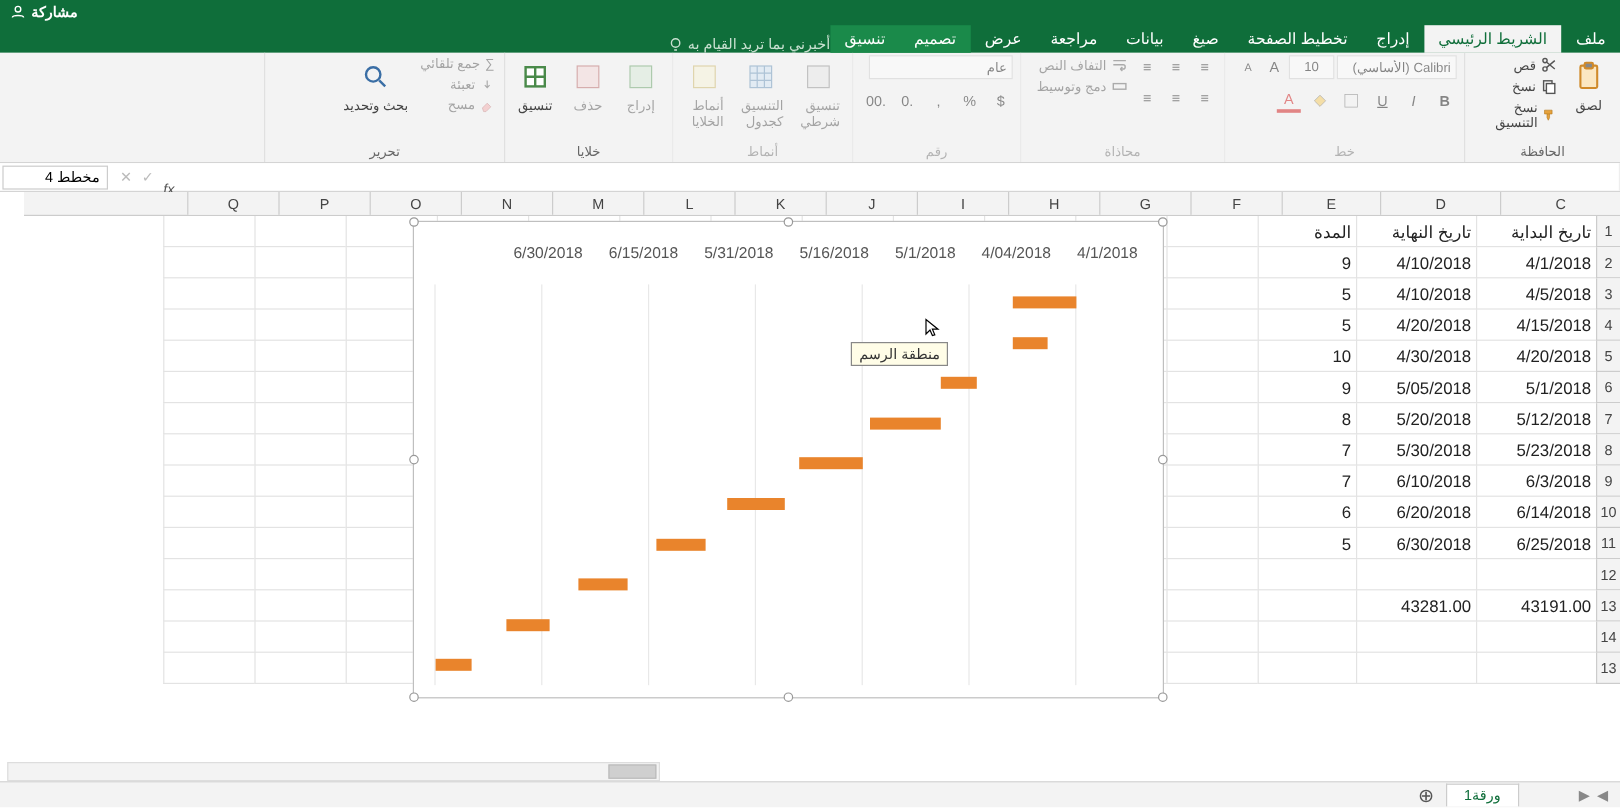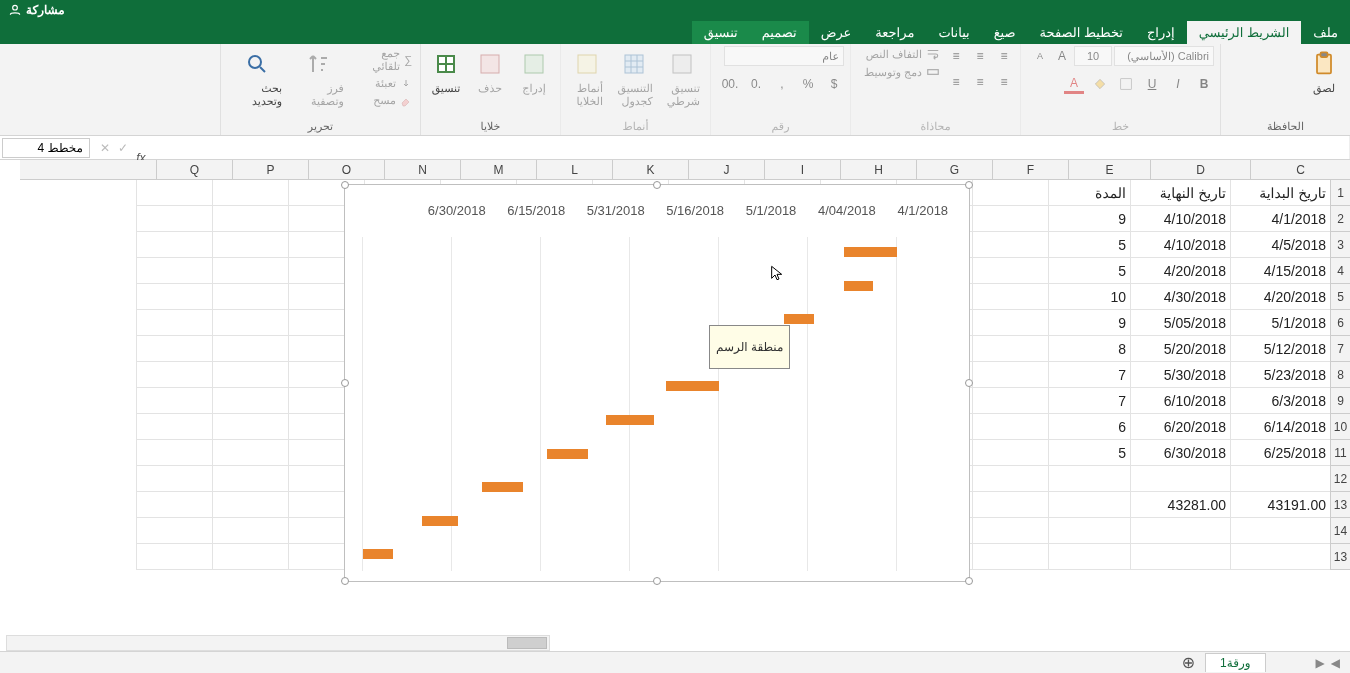--- a/index.html
+++ b/index.html
@@ -39,21 +39,21 @@
 .cell-row { display: flex; height: 26px; direction: ltr; }
 .cell { border-left: 1px solid #e3e3e3; border-bottom: 1px solid #e3e3e3; padding: 2px 4px; font-size: 14px; display: flex; align-items: center; justify-content: flex-end; color: #222; overflow: hidden; white-space: nowrap; }
 .chart-container { position: absolute; top: 24px; right: 380px; width: 626px; height: 398px; background: #fff; border: 1px solid #bfbfbf; direction: ltr; }
 .chart-handle { position: absolute; width: 8px; height: 8px; background: #fff; border: 1px solid #999; border-radius: 50%; }
 .chart-plot { position: absolute; inset: 18px 10px 10px 10px; }
 .chart-x-labels { display: flex; justify-content: space-around; font-size: 13px; color: #555; direction: ltr; padding-left: 62px; }
 .chart-y-labels { position: absolute; right: 0; top: 34px; bottom: 0; width: 58px; display: flex; flex-direction: column; justify-content: space-around; font-size: 13px; color: #555; text-align: right; direction: rtl; }
 .chart-bars { position: absolute; left: 0; right: 62px; top: 34px; bottom: 0; }
 .chart-grid-line { position: absolute; top: 0; bottom: 0; width: 1px; background: #e8e8e8; }
 .chart-bar { position: absolute; height: 10px; background: #e9842c; }
-.tooltip-box { position: absolute; direction: rtl; border: 1px solid #888; background: #fffde7; padding: 14px 6px; font-size: 12px; color: #333; margin-top: 40px; }
+.tooltip-box { position: absolute; direction: rtl; border: 1px solid #888; background: #fffde7; padding: 2px 6px; font-size: 12px; color: #333; }
 .cursor-ptr { position: absolute; font-size: 16px; color: #000; pointer-events: none; }
 .statusbar { position: absolute; bottom: 0; left: 0; right: 0; height: 22px; background: #f3f3f3; border-top: 1px solid #d4d4d4; display: flex; align-items: center; direction: rtl; }
 .sheet-tab { background: #fff; border: 1px solid #ccc; border-bottom: none; padding: 2px 14px; font-size: 12px; color: #0f6e3a; margin-right: 40px; }
 .sheet-nav { display: flex; gap: 6px; padding: 0 10px; color: #888; }
 .scrollbar-h { position: absolute; bottom: 22px; left: 6px; right: 800px; height: 16px; background: #f3f3f3; border: 1px solid #ddd; direction: ltr; }
 .scrollbar-thumb { position: absolute; top: 1px; bottom: 1px; background: #cfcfcf; border: 1px solid #bbb; }
 svg { display: block; }
 </style>
 </head>
 <body>
@@ -73,34 +73,64 @@
   <div class="tab">ملف</div>
   <div class="tab active">الشريط الرئيسي</div>
   <div class="tab">إدراج</div>
   <div class="tab">تخطيط الصفحة</div>
   <div class="tab">صيغ</div>
   <div class="tab">بيانات</div>
   <div class="tab">مراجعة</div>
   <div class="tab">عرض</div>
   <div class="tab context">تصميم</div>
   <div class="tab context">تنسيق</div>
+  <div class="tellme">
+    <svg width="14" height="14" viewBox="0 0 24 24" fill="none" stroke="#c8e0d0" stroke-width="2">
+        <circle cx="12" cy="10" r="6"></circle>
+        <path d="M10 20h4"></path>
+      </svg>
+    &nbsp;<span>أخبرني بما تريد القيام به</span>
+  </div>
 </div>
 
 <div class="ribbon">
 
   <div class="ribbon-group" style="width:130px">
     <div class="ribbon-content">
       <div class="rbtn">
         <div class="icon-large">
             <svg width="28" height="28" viewBox="0 0 24 24" fill="#fff" stroke="#d08a2a" stroke-width="1.5">
               <rect x="6" y="4" width="12" height="16" rx="1" fill="#fbe7c2"></rect>
               <rect x="9" y="2" width="6" height="4" rx="1" fill="#888"></rect>
             </svg>
           </div>
         <span>لصق</span>
+      </div>
+      <div class="ribbon-col">
+        <div class="rbtn-small">
+            <svg width="14" height="14" viewBox="0 0 24 24" fill="none" stroke="#555" stroke-width="2">
+              <circle cx="6" cy="18" r="3"></circle>
+              <circle cx="6" cy="6" r="3"></circle>
+              <path d="M8 8l12 10M8 16L20 6"></path>
+            </svg>
+            <span>قص</span>
+          </div>
+        <div class="rbtn-small">
+            <svg width="14" height="14" viewBox="0 0 24 24" fill="none" stroke="#555" stroke-width="2">
+              <rect x="4" y="4" width="12" height="14"></rect>
+              <rect x="8" y="8" width="12" height="14" fill="#fff"></rect>
+            </svg>
+            <span>نسخ</span>
+          </div>
+        <div class="rbtn-small">
+            <svg width="14" height="14" viewBox="0 0 24 24" fill="#e6a23c" stroke="#b57a1e" stroke-width="1">
+              <path d="M4 4h12v6H4zM8 10v6l2 4 2-4v-6"></path>
+            </svg>
+            <span>نسخ التنسيق</span>
+          </div>
       </div>
     </div>
     <div class="ribbon-group-label">الحافظة</div>
   </div>
 
   <div class="ribbon-group dimmed" style="width:200px">
     <div class="ribbon-content" style="flex-direction:column;align-items:stretch">
       <div style="display:flex;gap:2px">
         <input class="font-select" value="Calibri (الأساسي)" style="">
         <input class="size-select" value="10" style="">
@@ -254,28 +284,20 @@
             </svg>
             <span>تعبئة</span>
           </div>
         <div class="rbtn-small">
             <svg width="12" height="12" viewBox="0 0 24 24" fill="#f4a6a6" stroke="#a55">
               <path d="M4 16l8-8 6 6-8 8H6z"></path>
             </svg>
             <span>مسح</span>
           </div>
       </div>
-      <div class="rbtn dimmed">
-          <div class="icon-large">
-            <svg width="24" height="24" viewBox="0 0 24 24" fill="none" stroke="#555" stroke-width="2">
-              <path d="M6 4v16M6 4l-3 3M6 4l3 3M14 6h6M14 12h4M14 18h2"></path>
-            </svg>
-          </div>
-          <span>فرز وتصفية</span>
-        </div>
       <div class="rbtn">
           <div class="icon-large">
             <svg width="24" height="24" viewBox="0 0 24 24" fill="none" stroke="#3a6ea5" stroke-width="2">
               <circle cx="10" cy="10" r="6"></circle>
               <path d="M15 15l5 5"></path>
             </svg>
           </div>
           <span>بحث وتحديد</span>
         </div>
     </div>

